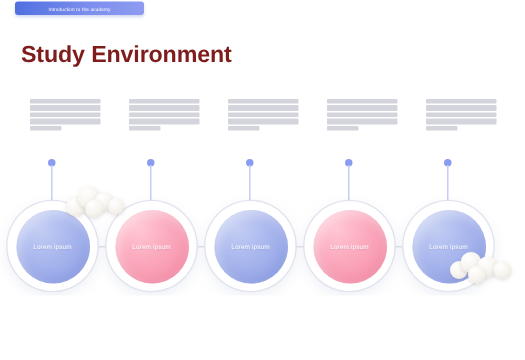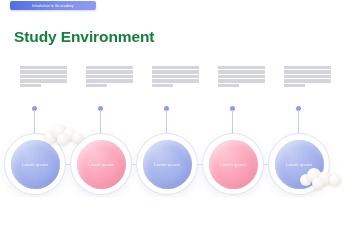--- a/index.html
+++ b/index.html
@@ -44,21 +44,21 @@
     transform: scale(1, 1.05);
   }
 
   
   .title {
     position: absolute;
     left: 14px;
     top: 28px;
     font-size: 15.5px;
     font-weight: bold;
-    color: #15803d;
+    color: #7f1d1d;
     letter-spacing: -0.1px;
     white-space: nowrap;
   }
 
   
   .columns {
     position: absolute;
     left: 0;
     top: 0;
     width: 350px;

